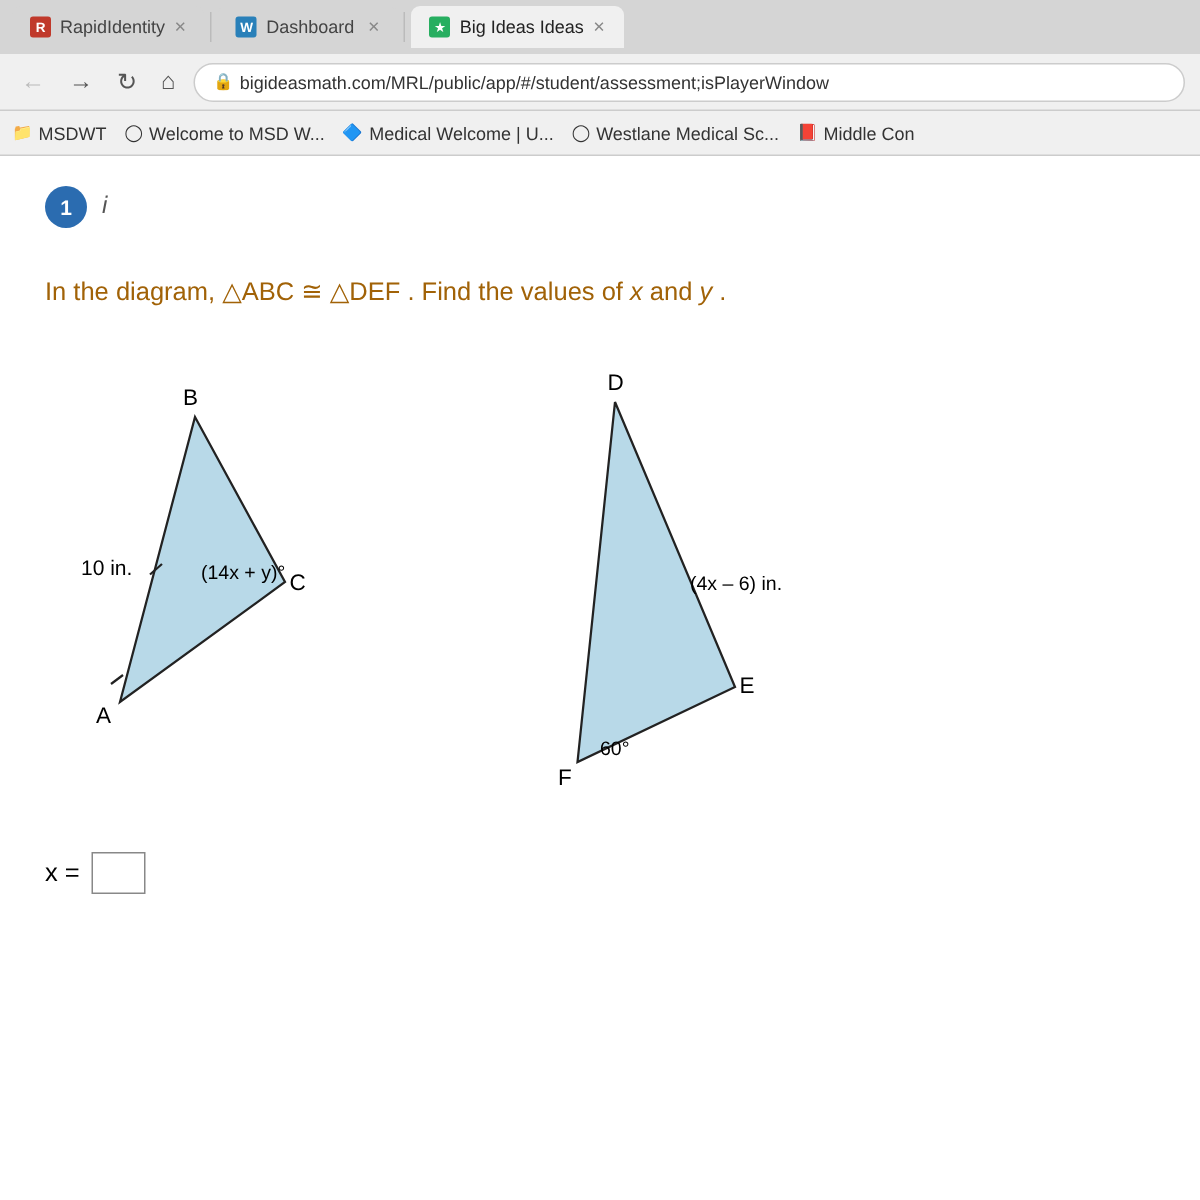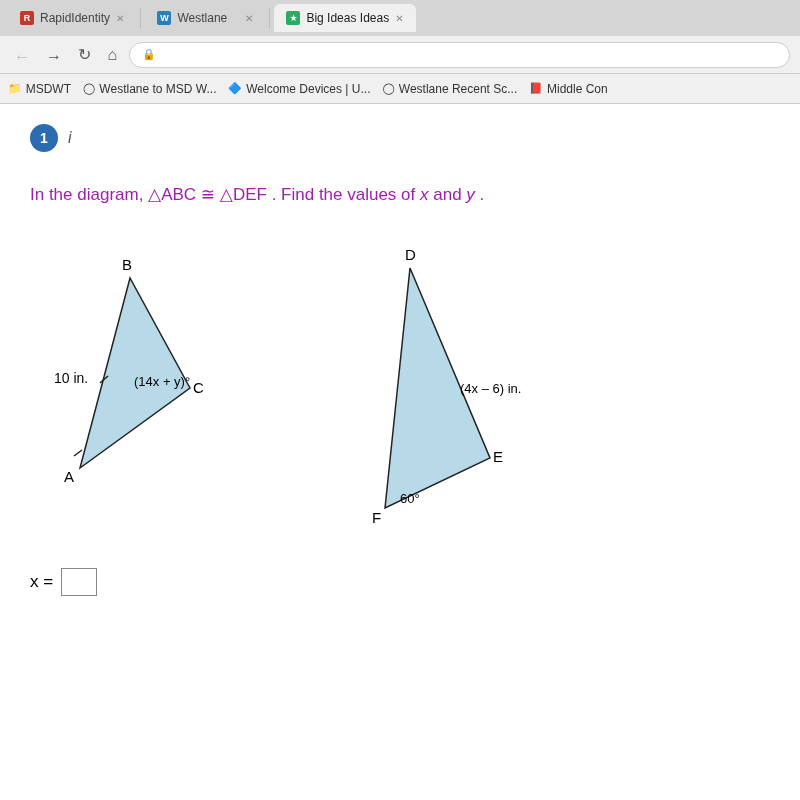--- a/index.html
+++ b/index.html
@@ -123,21 +123,21 @@
       color: white;
       font-size: 14px;
       font-weight: bold;
       display: flex;
       align-items: center;
       justify-content: center;
     }
 
     .question-text {
       font-size: 17px;
-      color: #a21caf;
+      color: #a16207;
       margin-bottom: 30px;
       line-height: 1.5;
     }
 
     .question-text em {
       font-style: italic;
     }
 
     .diagram-area {
       display: flex;
@@ -184,57 +184,58 @@
 
   <div class="tab-bar">
     <div class="tab">
       <div class="tab-icon tab-favicon-red" style="display:flex;align-items:center;justify-content:center;color:white;font-size:9px;font-weight:bold;">R</div>
       <span>RapidIdentity</span>
       <span class="tab-close">✕</span>
     </div>
     <div class="tab-separator"></div>
     <div class="tab">
       <div class="tab-icon tab-favicon-blue" style="display:flex;align-items:center;justify-content:center;color:white;font-size:9px;font-weight:bold;">W</div>
-      <span>Westlane</span>
+      <span>Dashboard</span>
       <span class="tab-close">✕</span>
     </div>
     <div class="tab-separator"></div>
     <div class="tab active">
       <div class="tab-icon tab-favicon-green" style="display:flex;align-items:center;justify-content:center;color:white;font-size:9px;">★</div>
       <span>Big Ideas Ideas</span>
       <span class="tab-close">✕</span>
     </div>
   </div>
 
   <div class="address-bar">
     <span class="nav-btn disabled">←</span>
     <span class="nav-btn">→</span>
     <span class="nav-btn">↻</span>
     <span class="nav-btn">⌂</span>
     <div class="address-input">
       <span class="lock-icon">🔒</span>
+      <span>bigideasmath.com/MRL/public/app/#/student/assessment;isPlayerWindow</span>
     </div>
   </div>
 
   <div class="bookmarks-bar">
     <div class="bookmark-item">
       <span class="bookmark-icon">📁</span>
       <span>MSDWT</span>
     </div>
     <div class="bookmark-item">
       <span class="bookmark-icon">◯</span>
-      <span>Westlane to MSD W...</span>
+      <span>Welcome to MSD W...</span>
     </div>
     <div class="bookmark-item">
       <span class="bookmark-icon">🔷</span>
-      <span>Welcome Devices | U...</span>
+      <span>Medical Welcome | U...</span>
     </div>
     <div class="bookmark-item">
       <span class="bookmark-icon">◯</span>
-      <span>Westlane Recent Sc...</span>
+      <span>Westlane Medical Sc...</span>
     </div>
     <div class="bookmark-item">
       <span class="bookmark-icon">📕</span>
       <span>Middle Con</span>
     </div>
   </div>
 </div>
 
 <div class="page-content">
   <div class="question-area">

